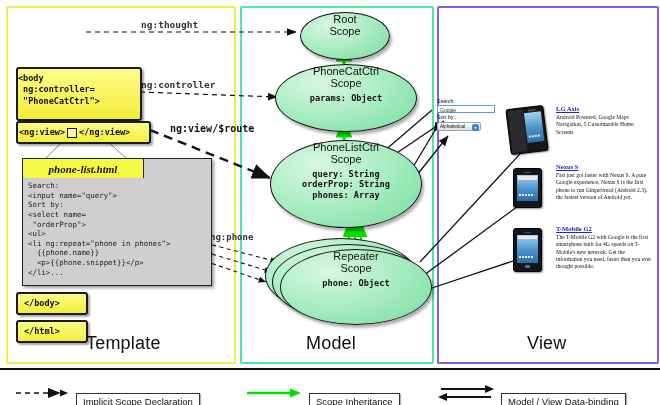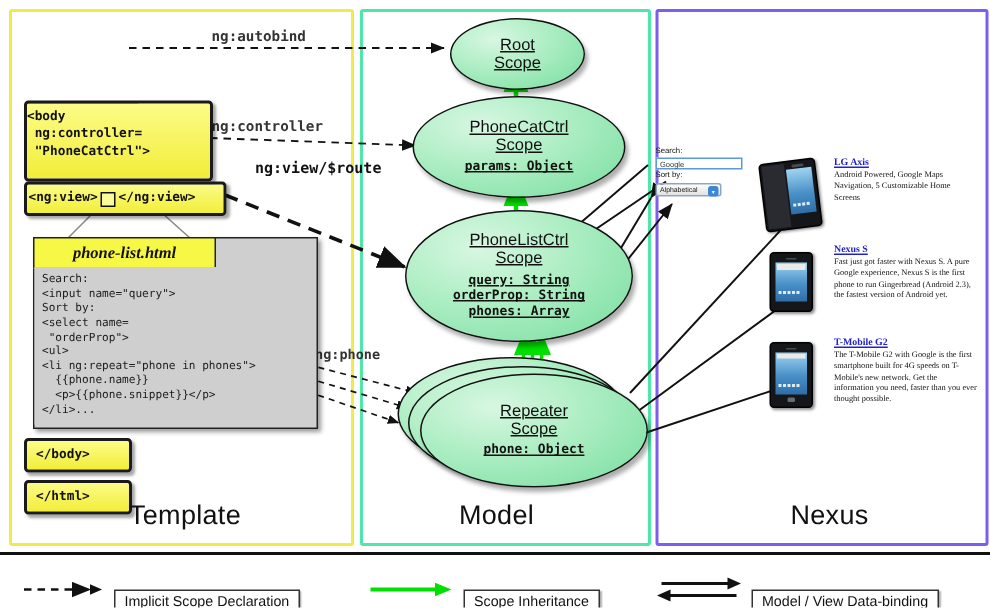--- a/index.html
+++ b/index.html
@@ -44,22 +44,22 @@
   #callout-code{position:absolute;left:23px;top:178px;width:186px;height:105px;
            background:#cfcfcf;
            font-family:"DejaVu Sans Mono",monospace;font-size:7.4px;line-height:1.30;
            color:#1b1b1b;white-space:pre;padding:3px 0 0 5px;box-sizing:border-box;}
 
   
   .scope{position:absolute;border-radius:50%;
          background:radial-gradient(ellipse at 32% 28%,#d8f7e2 0%,#aeeec4 42%,#77dd9e 100%);
          border:1.6px solid #111;
          box-shadow:2px 3px 3px rgba(0,0,0,.32);
-         display:flex;flex-direction:column;align-items:center;justify-content:center;
-         text-align:center;color:#111;text-decoration:underline;}
+         display:flex;flex-direction:column;align-items:center;
+         text-align:center;color:#111;}
   .scope .ttl{font-size:11px;line-height:1.12;}
   .scope .props{font-family:"DejaVu Sans Mono",monospace;font-weight:bold;
                 font-size:8.6px;line-height:1.25;margin-top:3px;}
   #scope-root{left:300px;top:12px;width:88px;height:46px;}
   #scope-catctrl{left:275px;top:64px;width:140px;height:66px;}
   #scope-listctrl{left:270px;top:140px;width:150px;height:86px;}
   
   #rep-back2{left:265px;top:238px;width:150px;height:74px;}
   #rep-back1{left:272px;top:244px;width:150px;height:74px;}
   #rep-front{left:280px;top:249px;width:150px;height:74px;z-index:3;}
@@ -152,24 +152,24 @@
 
     <line x1="420" y1="262" x2="544" y2="128" stroke="#111" stroke-width="1.3" marker-end="url(#arrBlack)"></line>
     <line x1="420" y1="278" x2="540" y2="190" stroke="#111" stroke-width="1.3" marker-end="url(#arrBlack)"></line>
     <line x1="420" y1="292" x2="540" y2="252" stroke="#111" stroke-width="1.3" marker-end="url(#arrBlack)"></line>
 
     <line x1="62" y1="142" x2="28" y2="176" stroke="#8a8a8a" stroke-width="1"></line>
     <line x1="108" y1="142" x2="146" y2="176" stroke="#8a8a8a" stroke-width="1"></line>
   </svg>
 
   <div style="position:absolute;left:141px;top:19px;font-family:'DejaVu Sans Mono',monospace;
-              font-size:9.5px;font-weight:bold;color:#333;">ng:autobind</div>
+              font-size:9.5px;font-weight:bold;color:#333;">ng:thought</div>
   <div style="position:absolute;left:141px;top:79px;font-family:'DejaVu Sans Mono',monospace;
               font-size:9.5px;font-weight:bold;color:#333;">ng:controller</div>
-  <div style="position:absolute;left:170px;top:107px;font-family:'DejaVu Sans Mono',monospace;
+  <div style="position:absolute;left:170px;top:123px;font-family:'DejaVu Sans Mono',monospace;
               font-size:10px;font-weight:bold;color:#111;">ng:view/$route</div>
   <div style="position:absolute;left:210px;top:232px;font-family:'DejaVu Sans Mono',monospace;
               font-size:9px;font-weight:bold;color:#333;">ng:phone</div>
 
   <div class="tag" id="tag-html">&lt;html&gt;</div>
 
   <div class="tag" id="tag-body" style="white-space: pre;">&lt;body
  ng:controller=
  "PhoneCatCtrl"&gt;</div>
 
@@ -281,21 +281,21 @@
       <div style="position:absolute;left:11px;top:36px;width:5px;height:3px;background:#6a6b70;border-radius:1px;"></div>
     </div>
   </div>
   <div class="phone-txt" style="left:556px;top:225px;">
     <div class="phone-name">T-Mobile G2</div>
     <div class="phone-desc">The T-Mobile G2 with Google is the first smartphone built for 4G speeds on T-Mobile's new network. Get the information you need, faster than you ever thought possible.</div>
   </div>
 
   <div class="col-label" id="lbl-template">Template</div>
   <div class="col-label" id="lbl-model">Model</div>
-  <div class="col-label" id="lbl-view">Nexus</div>
+  <div class="col-label" id="lbl-view">View</div>
 
   <div id="legend">
 
     <div class="leg-item" id="leg1">
       <svg width="56" height="14">
         <line x1="2" y1="7" x2="46" y2="7" stroke="#111" stroke-width="1.6" stroke-dasharray="5,4" marker-end="url(#arrBlack)"></line>
         <path d="M46,3.5 L54,7 L46,10.5 z" fill="#111"></path>
       </svg>
       <div class="leg-box">Implicit Scope Declaration</div>
     </div>

